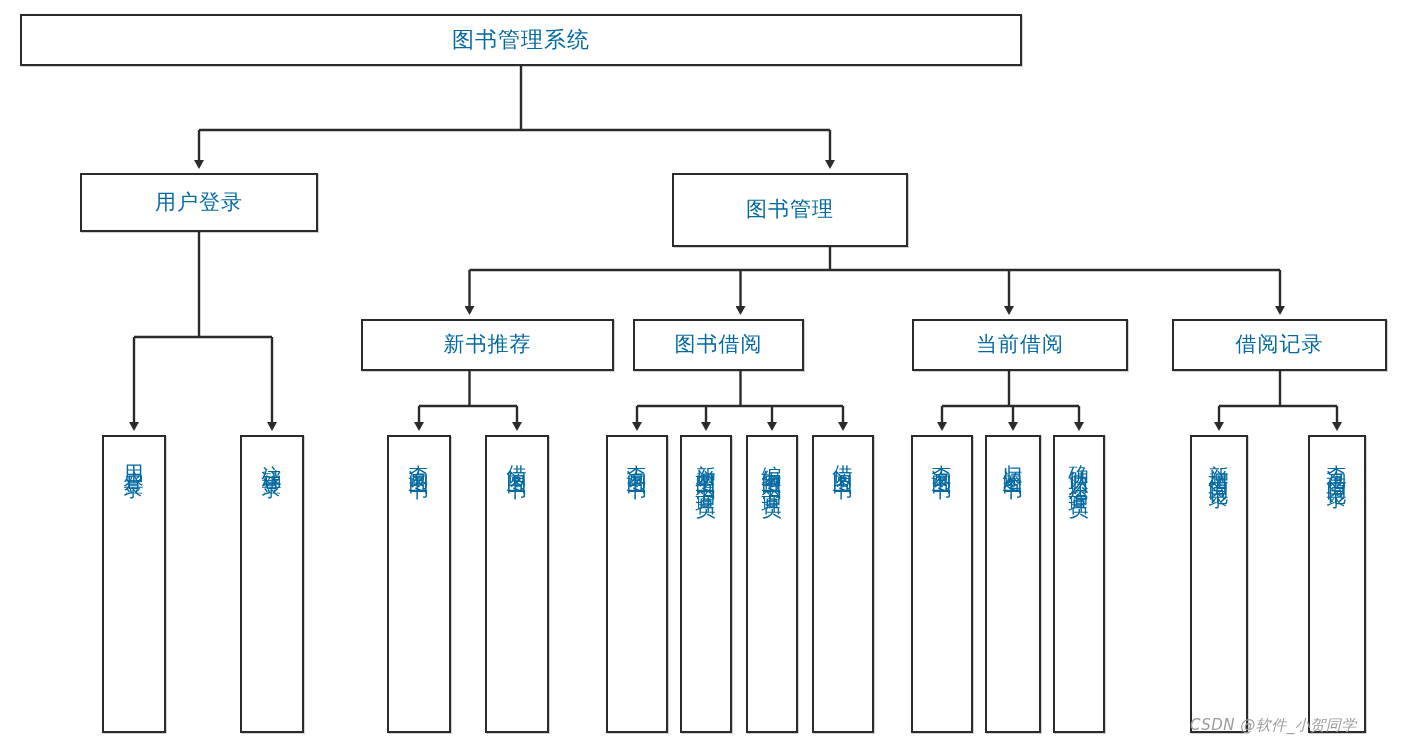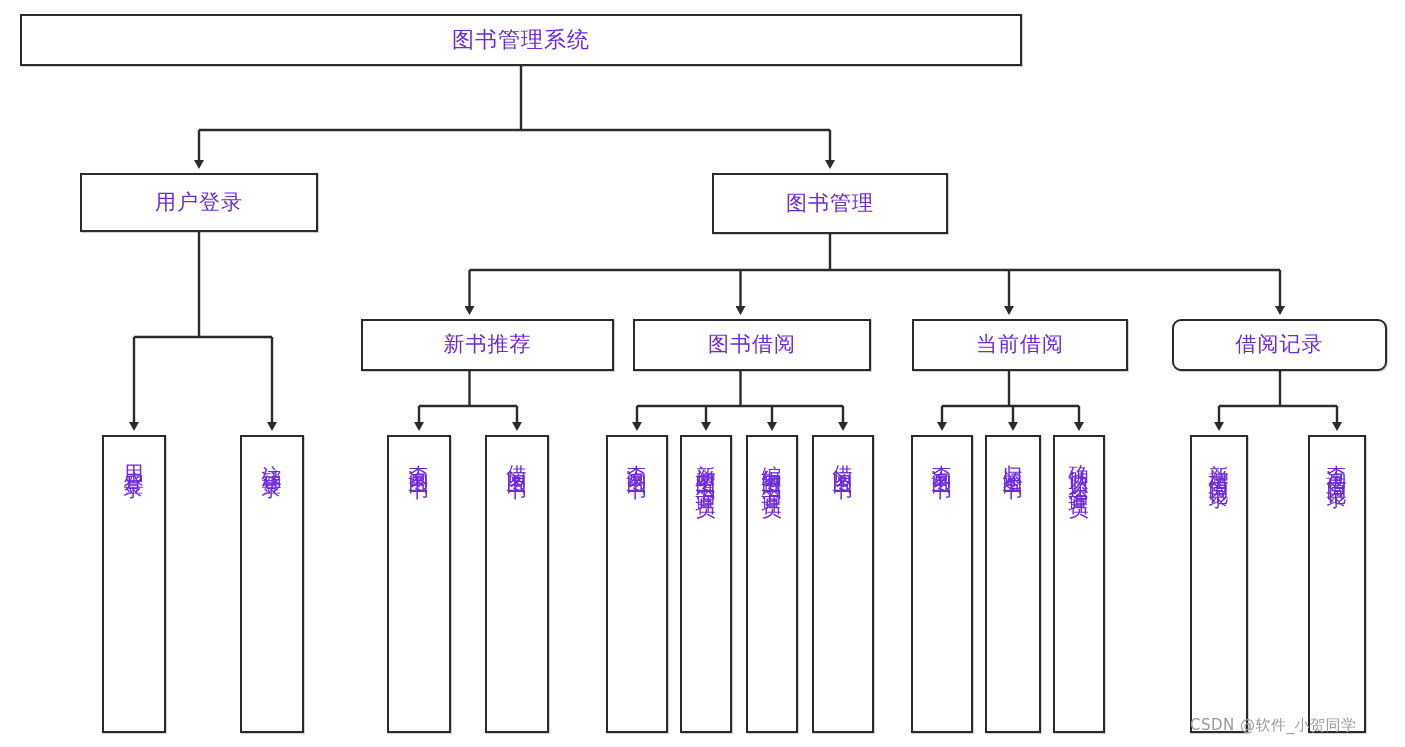--- a/index.html
+++ b/index.html
@@ -26,21 +26,21 @@
     pointer-events: none;
   }
   .node {
     position: absolute;
     box-sizing: border-box;
     background: #ffffff;
     border: 2px solid #2b2b2b;
     display: flex;
     align-items: center;
     justify-content: center;
-    color: #6d28d9;
+    color: #0369a1;
     box-shadow: 1px 1px 0 rgba(0,0,0,0.18);
   }
   .node.horiz {
     font-size: 21px;
     letter-spacing: 1px;
     line-height: 1.1;
     white-space: nowrap;
   }
   .node.root {
     font-size: 22px;
@@ -114,33 +114,33 @@
       </g>
   </svg>
 
   <div id="node-layer">
       <div class="node horiz root" style="left: 20px; top: 14px; width: 1002px; height: 52px;">
         <span>图书管理系统</span>
       </div>
       <div class="node horiz" style="left: 80px; top: 173px; width: 238px; height: 59px;">
         <span>用户登录</span>
       </div>
-      <div class="node horiz" style="left: 712px; top: 173px; width: 236px; height: 61px;">
+      <div class="node horiz" style="left: 672px; top: 173px; width: 236px; height: 74px;">
         <span>图书管理</span>
       </div>
       <div class="node horiz" style="left: 361px; top: 319px; width: 253px; height: 52px;">
         <span>新书推荐</span>
       </div>
-      <div class="node horiz" style="left: 633px; top: 319px; width: 238px; height: 52px;">
+      <div class="node horiz" style="left: 633px; top: 319px; width: 171px; height: 52px;">
         <span>图书借阅</span>
       </div>
       <div class="node horiz" style="left: 901px; top: 319px; width: 216px; height: 52px; margin-left: 11px;">
         <span>当前借阅</span>
       </div>
-      <div class="node horiz" style="left: 1172px; top: 319px; width: 215px; height: 52px; border-radius: 9px;">
+      <div class="node horiz" style="left: 1172px; top: 319px; width: 215px; height: 52px;">
         <span>借阅记录</span>
       </div>
       <div class="node vert" style="left: 102px; top: 435px; width: 64px; height: 298px;">
         <span class="vlabel">用户登录</span>
       </div>
       <div class="node vert" style="left: 240px; top: 435px; width: 64px; height: 298px;">
         <span class="vlabel">注销登录</span>
       </div>
       <div class="node vert" style="left: 387px; top: 435px; width: 64px; height: 298px;">
         <span class="vlabel">查询图书</span>
@@ -170,15 +170,15 @@
         <span class="vlabel">确认归还（管理员）</span>
       </div>
       <div class="node vert" style="left: 1190px; top: 435px; width: 58px; height: 298px;">
         <span class="vlabel">新增借阅记录</span>
       </div>
       <div class="node vert" style="left: 1308px; top: 435px; width: 58px; height: 298px;">
         <span class="vlabel">查询借阅记录</span>
       </div>
     </div>
 
-  <div class="watermark" style="left: 1190px; top: 716px;">CSDN @软件_小贺同学</div>
+  <div class="watermark" style="left: 1190px; top: 716px; font-style: italic;">CSDN @软件_小贺同学</div>
 
 </div>
 
 </body></html>

